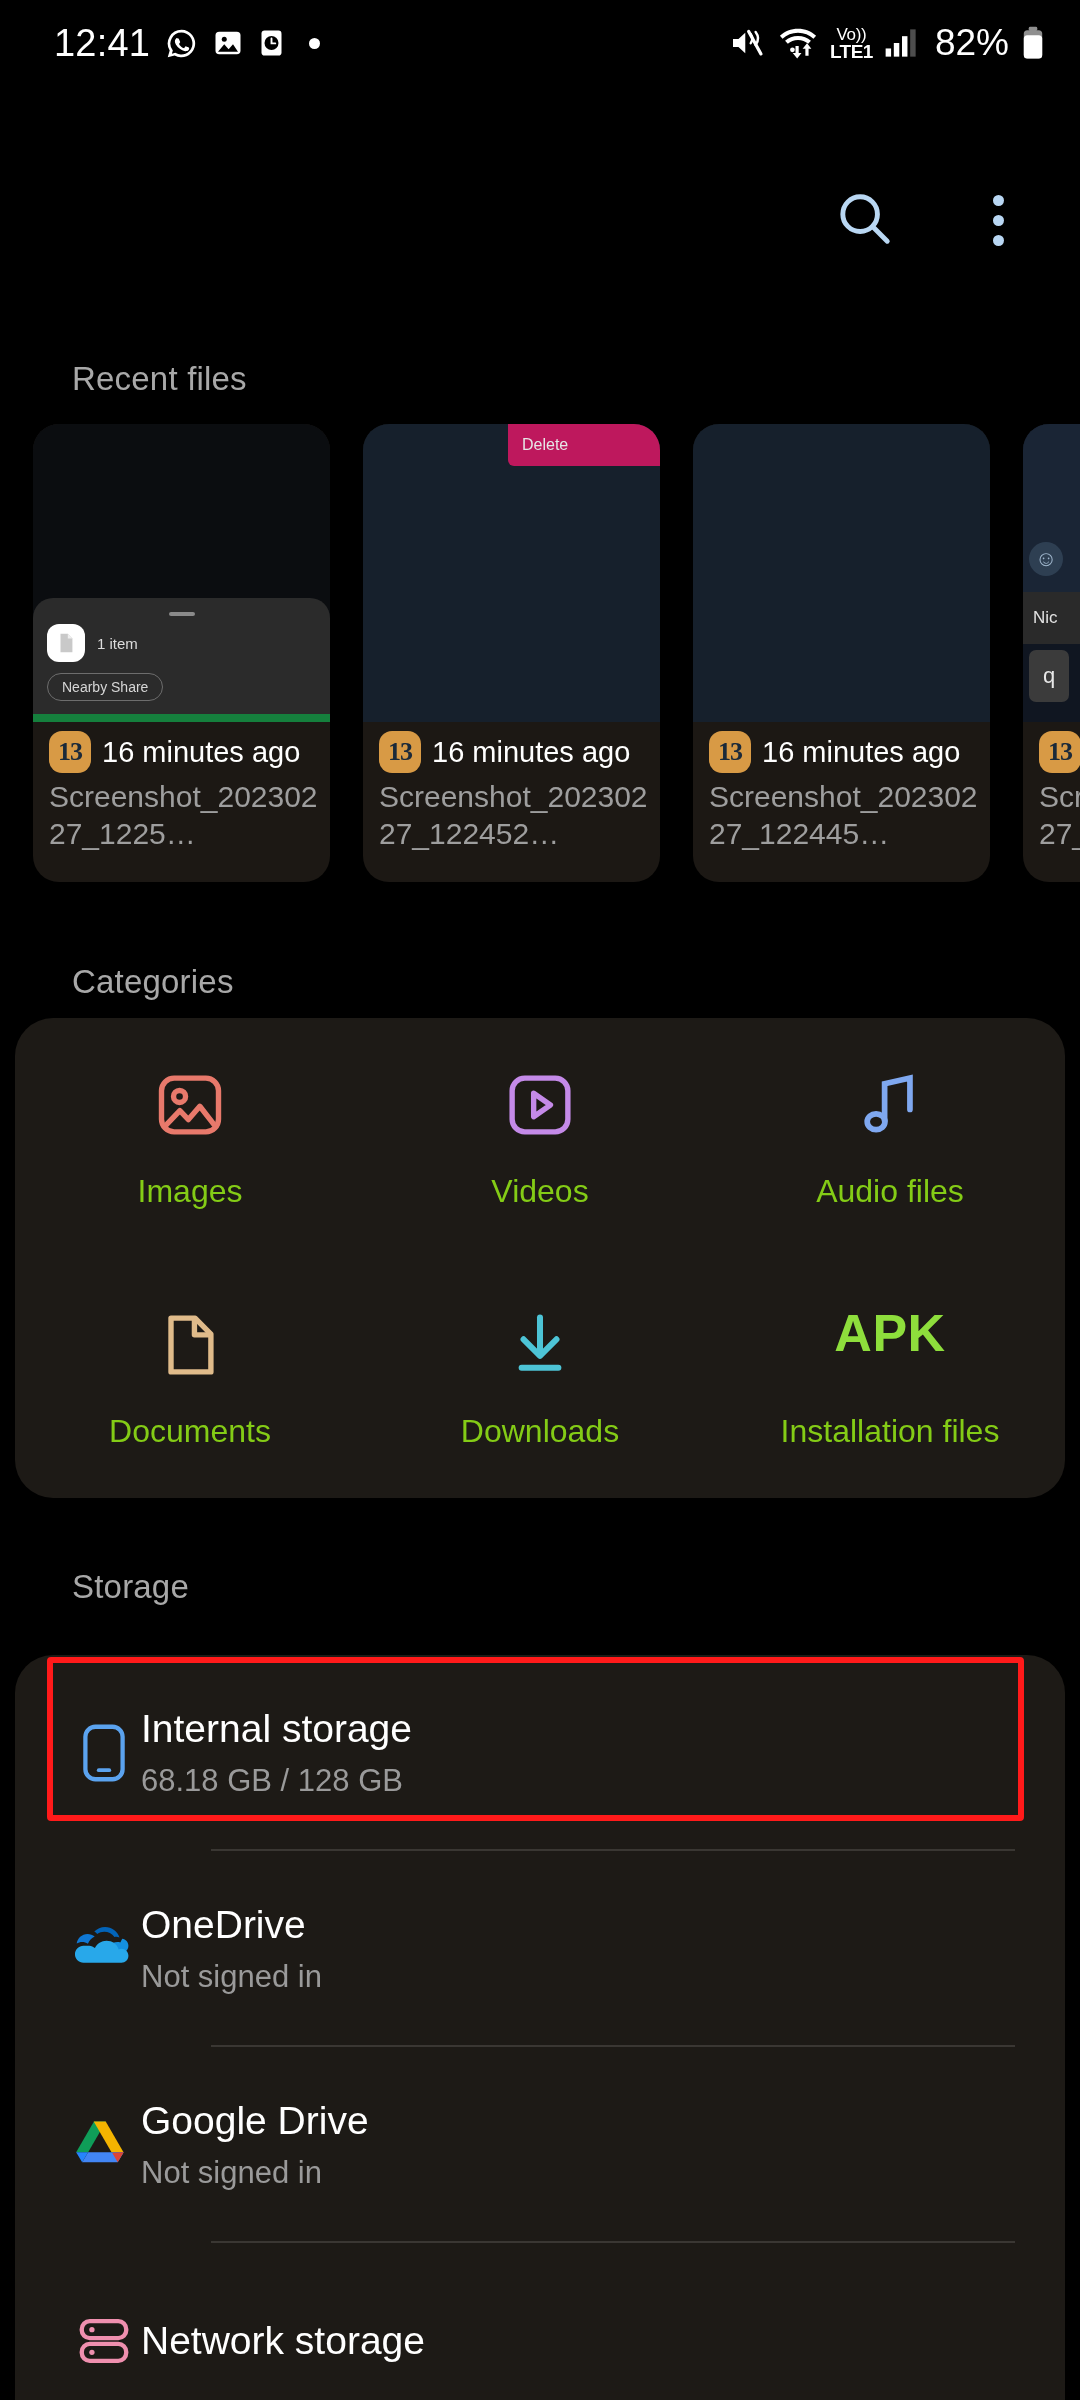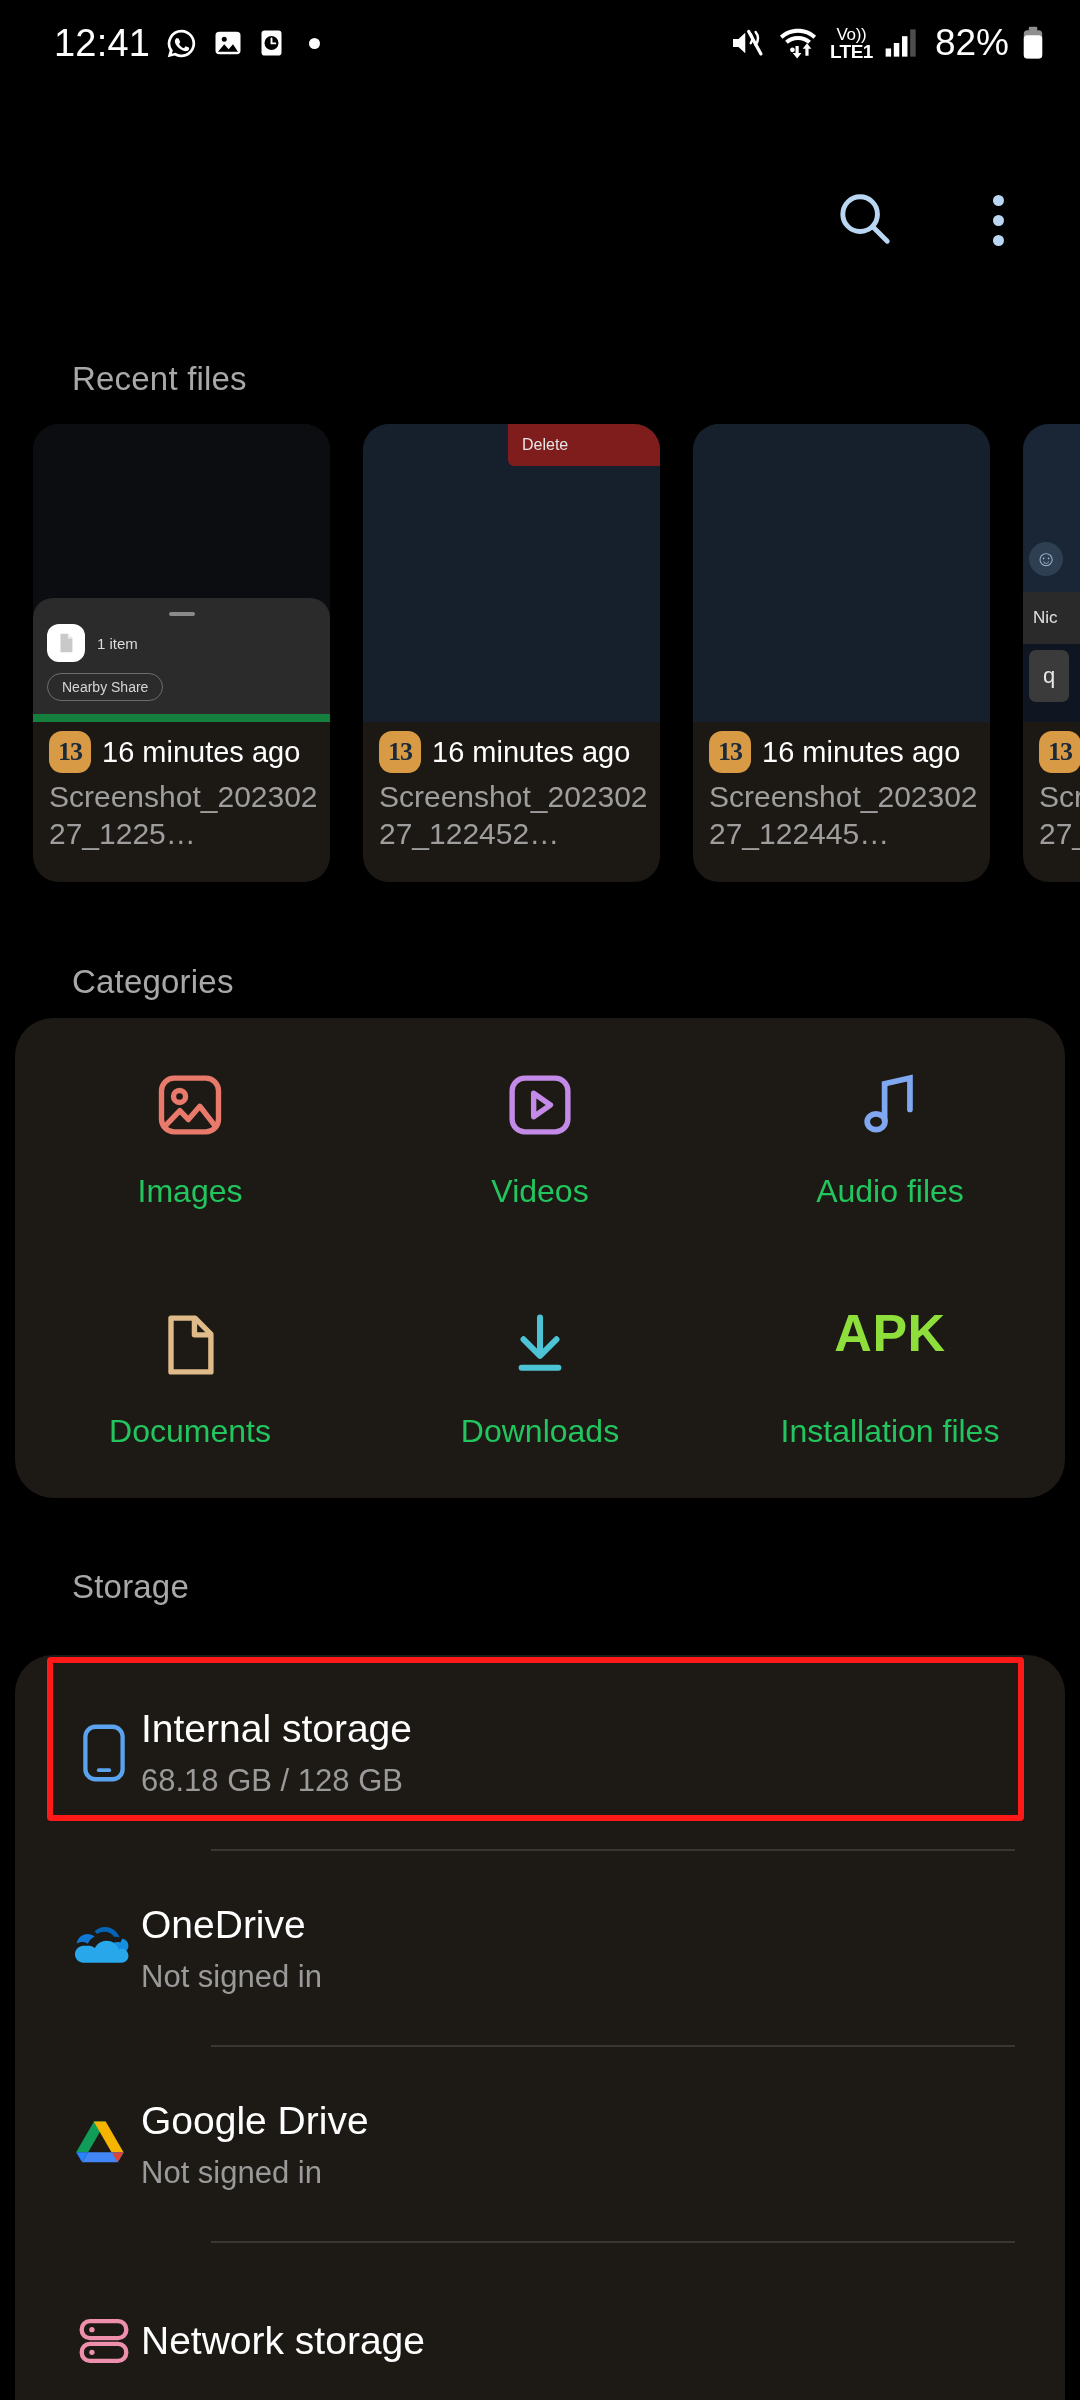--- a/index.html
+++ b/index.html
@@ -84,21 +84,21 @@
   }
   .sheet-lbl { font-size: 15px; color: #dcdcdc; }
   .chip {
     margin-top: 11px; display: inline-block; padding: 5px 14px;
     border: 1px solid #6d6d6d; border-radius: 20px; font-size: 14px; color: #d6d6d6;
   }
   
   .thumb-blue { position: absolute; inset: 0; background: #16202c; }
   .del-menu {
     position: absolute; top: 0; right: 0; width: 152px; height: 42px;
-    background: #7f1d1d; display: flex; align-items: center;
+    background: #be185d; display: flex; align-items: center;
     border-radius: 0 0 0 6px; padding-left: 14px;
   }
   .del-menu span { font-size: 16px; color: #e6e6e6; }
   
   .kb-thumb { position: absolute; inset: 0; background: #101621; }
   .kb-top { position: absolute; top: 0; left: 0; right: 0; height: 168px; background: #1a2535; }
   .kb-emoji {
     position: absolute; top: 118px; left: 6px; width: 34px; height: 34px;
     border-radius: 50%; background: #2e3f52; color: #9fb6cc;
     font-size: 22px; display: flex; align-items: center; justify-content: center;
@@ -112,21 +112,21 @@
 
   
   .cat-card {
     position: absolute; top: 1018px; left: 15px; width: 1050px; height: 480px;
     background: #1d1a16; border-radius: 38px;
     display: grid; grid-template-columns: repeat(3, 1fr); grid-template-rows: repeat(2, 1fr);
     align-items: center;
   }
   .cat-item { display: flex; flex-direction: column; align-items: center; justify-content: center; gap: 22px; }
   .cat-ico { height: 84px; display: flex; justify-content: center; }
-  .cat-lbl { font-size: 32px; color: #22c55e; }
+  .cat-lbl { font-size: 32px; color: #84cc16; }
   .apk-text { font-size: 52px; font-weight: 700; color: #8ede3c; letter-spacing: .5px; line-height: 1; }
 
   
   .storage-card {
     position: absolute; top: 1655px; left: 15px; width: 1050px; height: 745px;
     background: #1d1a16; border-radius: 38px 38px 0 0; overflow: hidden;
   }
   .st-row { height: 196px; display: flex; align-items: center; padding-left: 52px; position: relative; }
   .st-ico { width: 74px; flex: 0 0 74px; display: flex; align-items: center; justify-content: center; }
   .st-text { }

